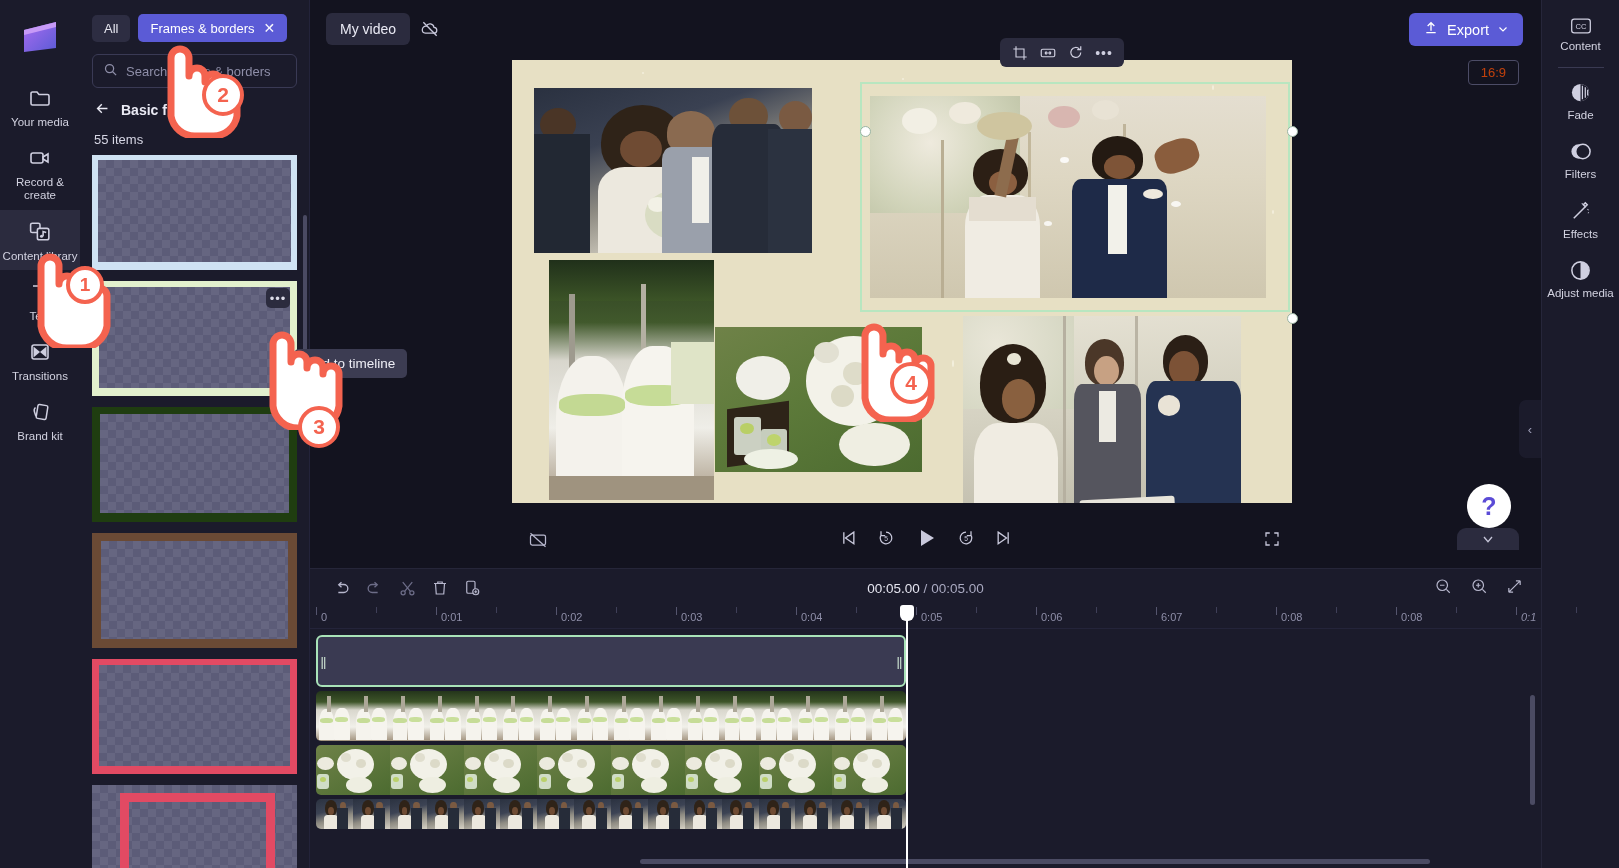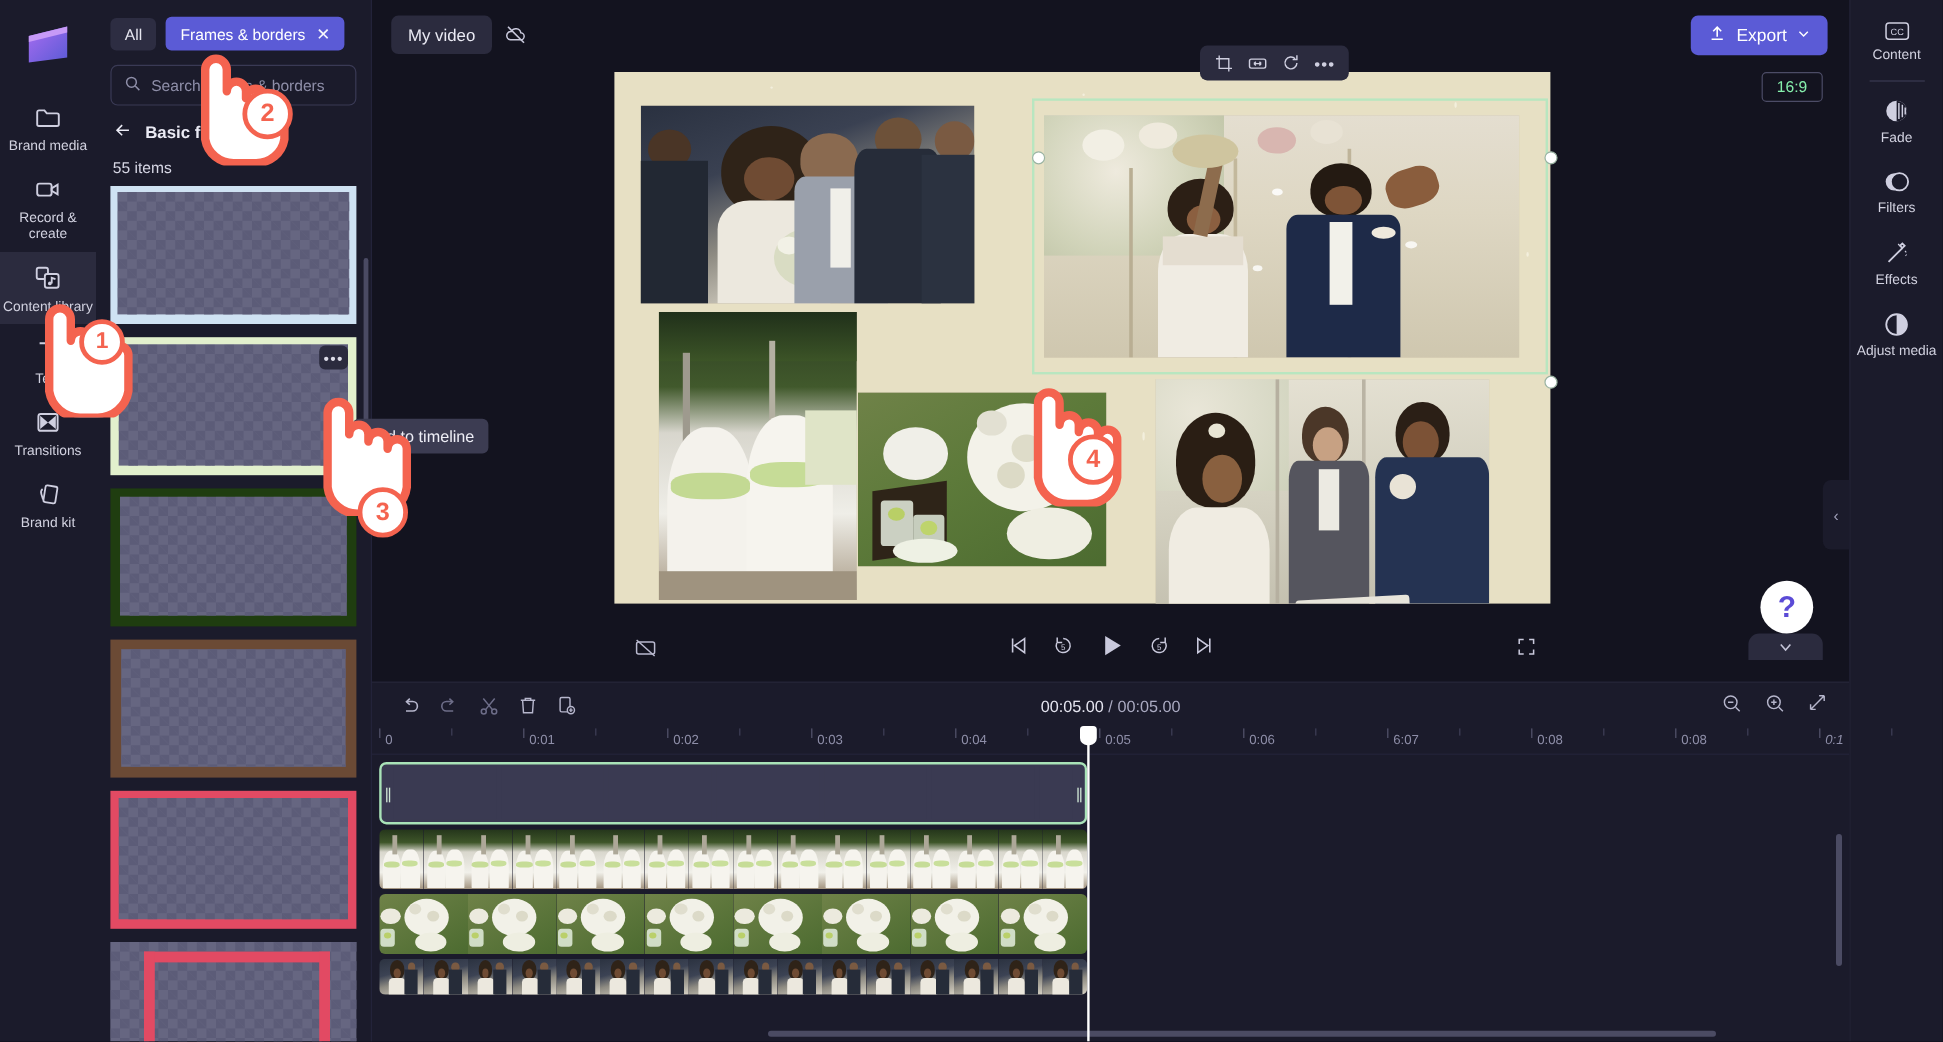--- a/index.html
+++ b/index.html
@@ -77,21 +77,21 @@
   .topbar { height:58px; display:flex; align-items:center; padding:0 16px; gap:4px; position:relative;}
   .vidname { background:#2b2b3e; color:#eaeaf4; font-size:14px; padding:8px 14px; border-radius:6px; cursor:pointer;}
   .iconbtn { width:32px; height:32px; display:flex; align-items:center; justify-content:center; color:#c9c9dc; cursor:pointer; border-radius:5px;}
   .export {
     position:absolute; right:18px; top:13px;
     background:#5b5bd6; color:#fff; border-radius:6px; height:33px;
     display:flex; align-items:center; gap:8px; padding:0 14px; font-size:14.5px; cursor:pointer;
   }
   .ratio {
     position:absolute; right:22px; top:60px; border:1px solid #4c4c66; border-radius:4px;
-    padding:4px 12px; font-size:13px; color:#86efac; cursor:pointer;
+    padding:4px 12px; font-size:13px; color:#c2410c; cursor:pointer;
   }
 
   .canvaswrap { flex:1; position:relative; }
   .canvas {
     position:absolute; left:202px; top:2px; width:780px; height:443px;
     background:#e7e0c4; overflow:hidden;
   }
   .speck { position:absolute; background:#f5f1e0; border-radius:50%; opacity:.85;}
   .photo { position:absolute; overflow:hidden; background:#cfc6ad; }
   .ph-grad { position:absolute; inset:0; }
@@ -191,21 +191,21 @@
         <path d="M6 12 L38 4 L38 9 L6 17 Z" fill="#c79af7"></path>
       </svg>
     </div>
 
     <div class="rail-item">
       <span class="ico">
         <svg width="24" height="24" viewBox="0 0 24 24" fill="none" stroke="currentColor" stroke-width="1.6">
           <path d="M3 7.5A1.5 1.5 0 0 1 4.5 6H9l2 2.5h8.5A1.5 1.5 0 0 1 21 10v7.5a1.5 1.5 0 0 1-1.5 1.5h-15A1.5 1.5 0 0 1 3 17.5z"></path>
         </svg>
       </span>
-      <span class="lbl">Brand media</span>
+      <span class="lbl">Your media</span>
     </div>
 
     <div class="rail-item">
       <span class="ico">
         <svg width="24" height="24" viewBox="0 0 24 24" fill="none" stroke="currentColor" stroke-width="1.6">
           <rect x="3" y="7" width="12" height="10" rx="2"></rect>
             <path d="M15 11l5-3v8l-5-3z"></path>
         </svg>
       </span>
       <span class="lbl">Record &amp; create</span>

